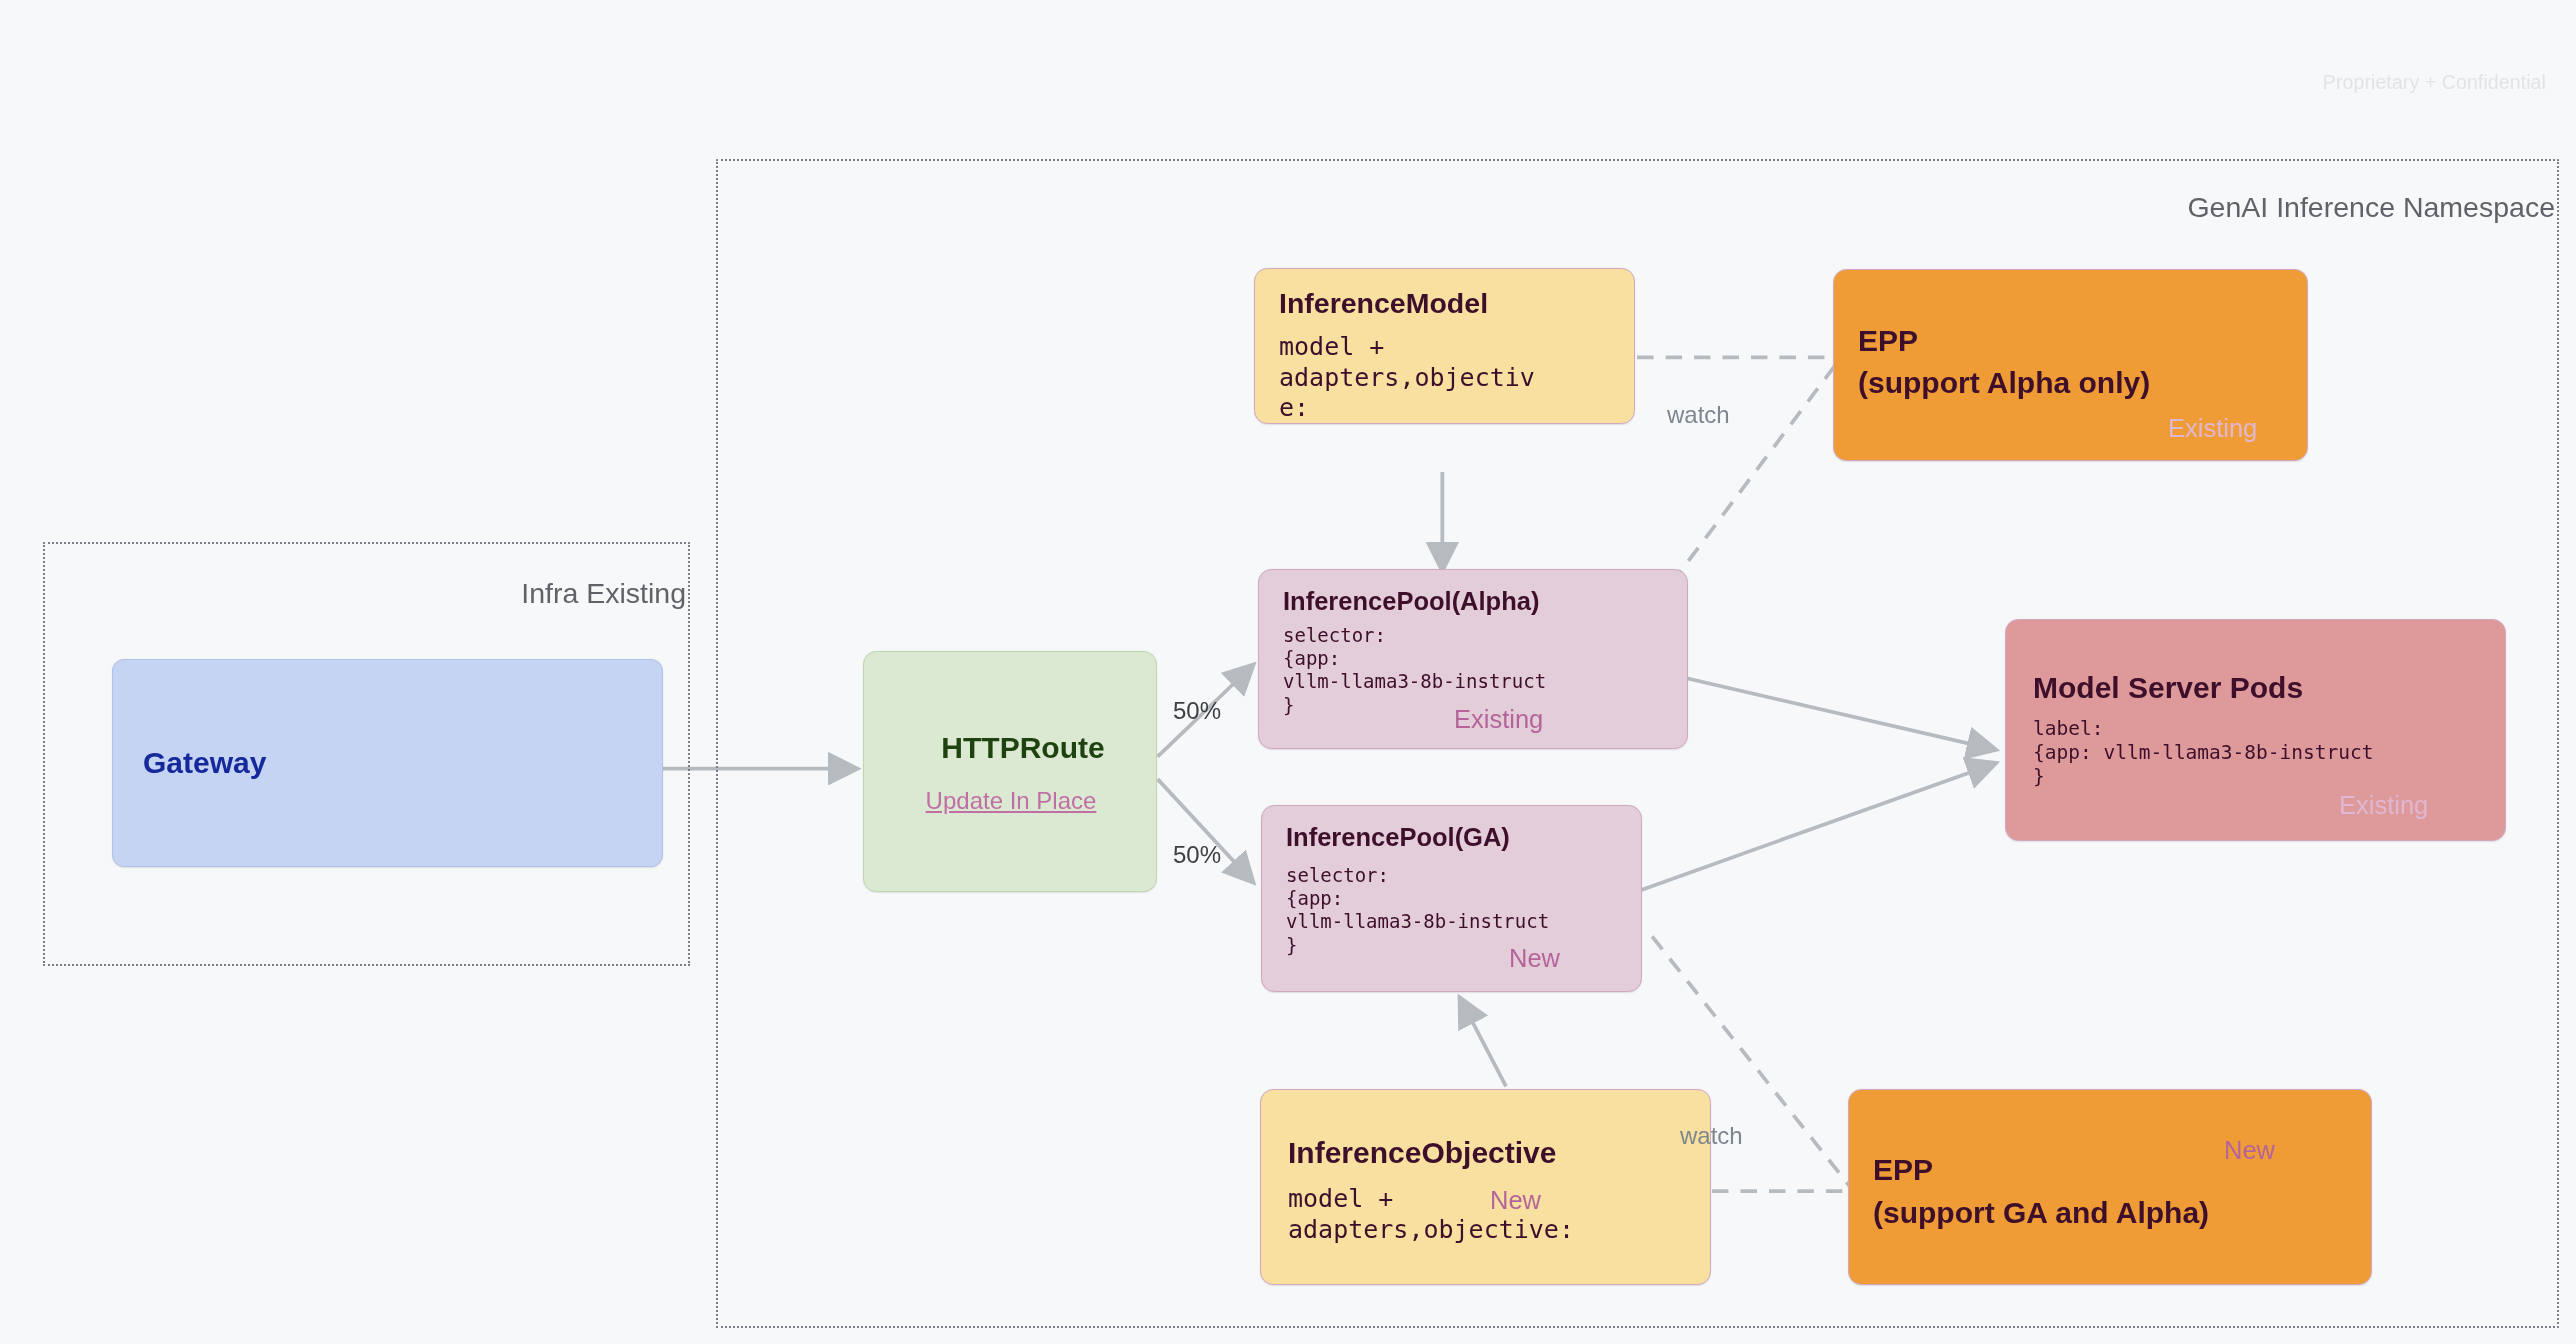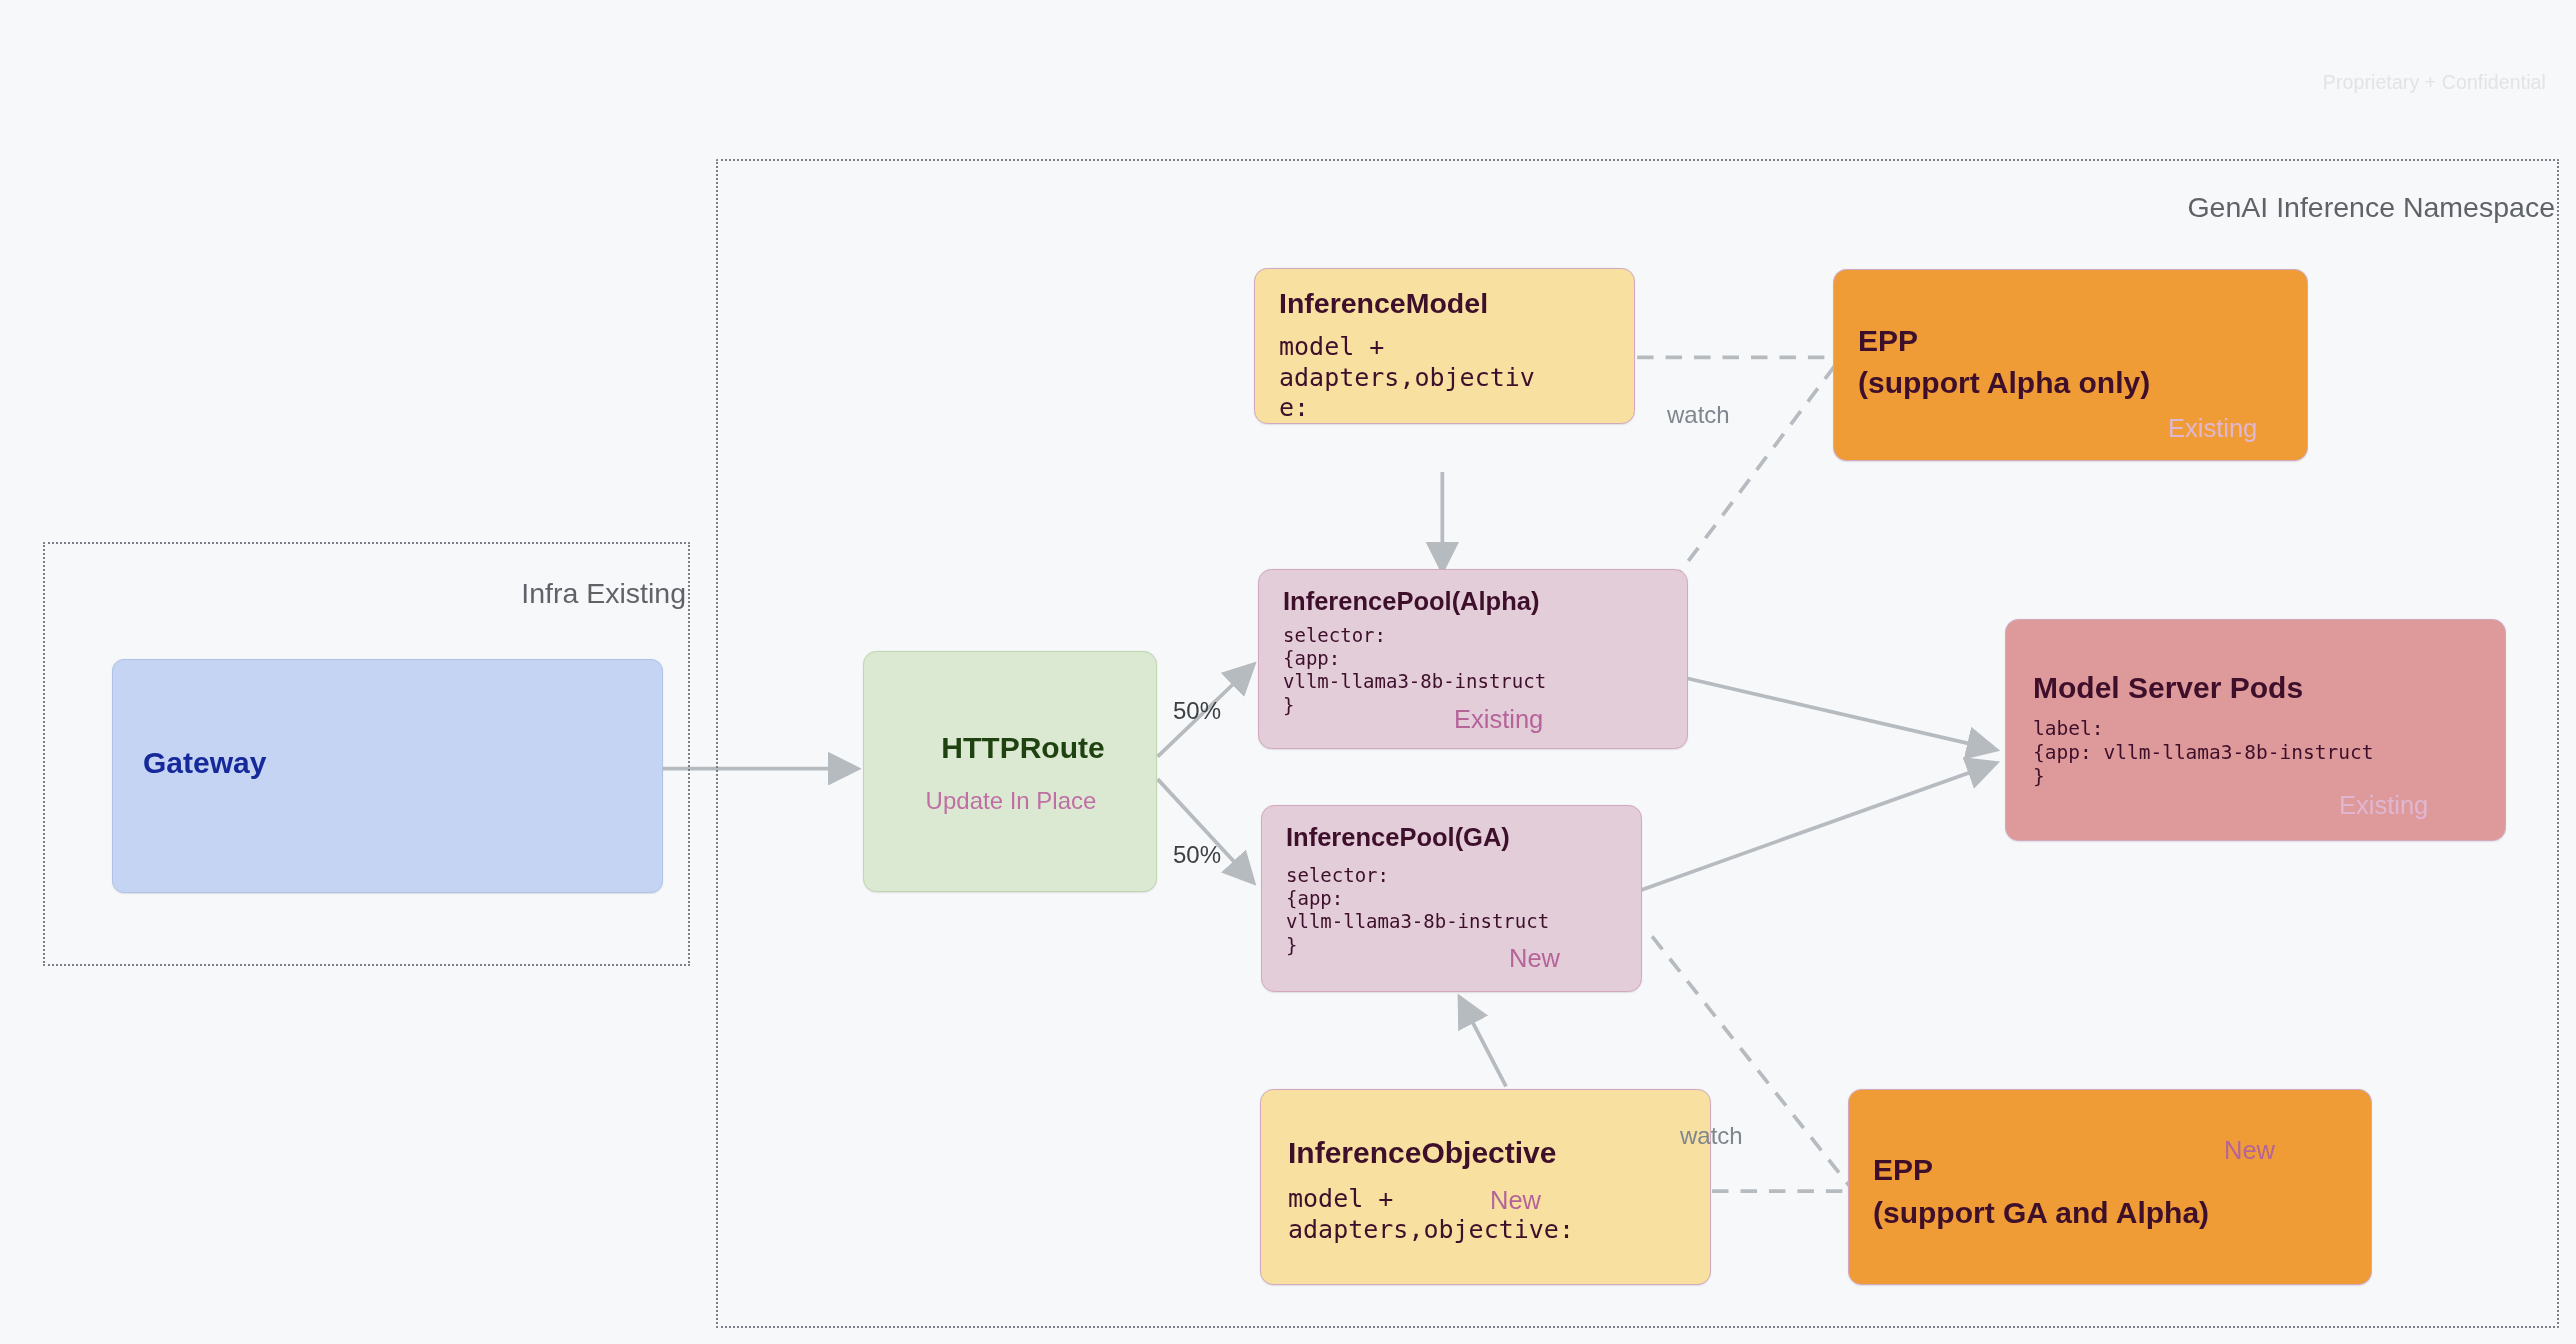--- a/index.html
+++ b/index.html
@@ -138,30 +138,30 @@
     <path d="M2185,840 L2455,480" stroke="#B6BBC0" stroke-width="5" fill="none" stroke-dasharray="22 16"></path>
 
     <path d="M2285,1590 L2465,1590" stroke="#B6BBC0" stroke-width="5" fill="none" stroke-dasharray="22 16"></path>
 
     <path d="M2205,1250 L2470,1585" stroke="#B6BBC0" stroke-width="5" fill="none" stroke-dasharray="22 16"></path>
   </svg>
 
   <div class="abs ns-box" style="left:43px; top:542px; width:643px; height:420px;"></div>
   <div class="abs ns-title" style="left:43px; top:577px; width:643px;">Infra Existing</div>
 
-  <div class="abs node" id="gateway" style="left:112px; top:659px; width:551px; height:234px;">
+  <div class="abs node" id="gateway" style="left:112px; top:659px; width:551px; height:208px;">
     <div class="abs title" style="left:30px; top:86px;">Gateway</div>
   </div>
 
   <div class="abs ns-box" style="left:716px; top:159px; width:1839px; height:1165px;"></div>
   <div class="abs ns-title" style="left:716px; top:191px; width:1839px;">GenAI Inference Namespace</div>
 
   <div class="abs node" id="httproute" style="left:863px; top:651px; width:294px; height:241px;">
     <div class="abs title" style="left:0; top:79px; width:294px;margin-left:12px;">HTTPRoute</div>
-    <div class="abs sub" style="left:0; top:135px; width:294px;">Update In Place</div>
+    <div class="abs sub" style="left:0; top:135px; width:294px;text-decoration:underline;">Update In Place</div>
   </div>
 
   <div class="abs node yellow" style="left:1254px; top:268px; width:381px; height:156px;">
     <div class="abs title" style="left:24px; top:18px; font-size:28.5px;">InferenceModel</div>
     <div class="abs mono" style="left:24px; top:63px; width:337px; font-size:25px;">model +
 adapters,objectiv
 e:</div>
     <div class="tag" style="left:210px; top:156px; font-size:25.5px;">Existing</div>
   </div>
 

